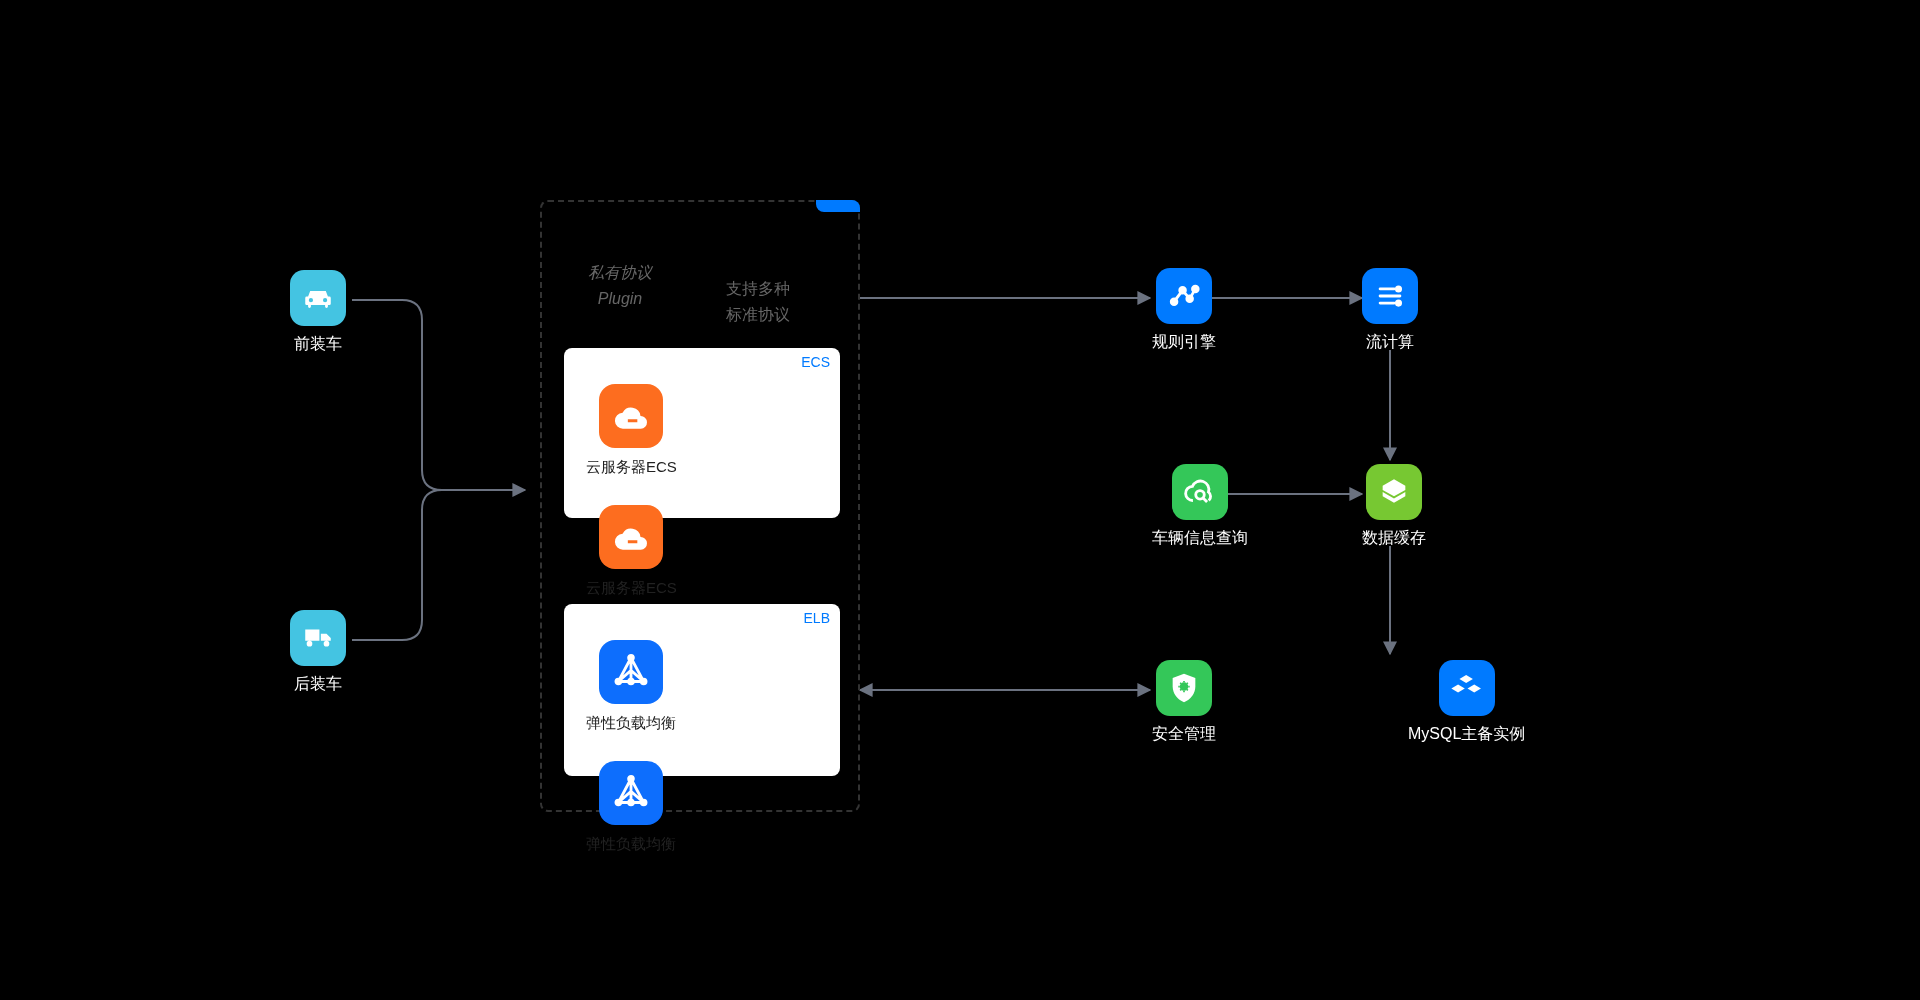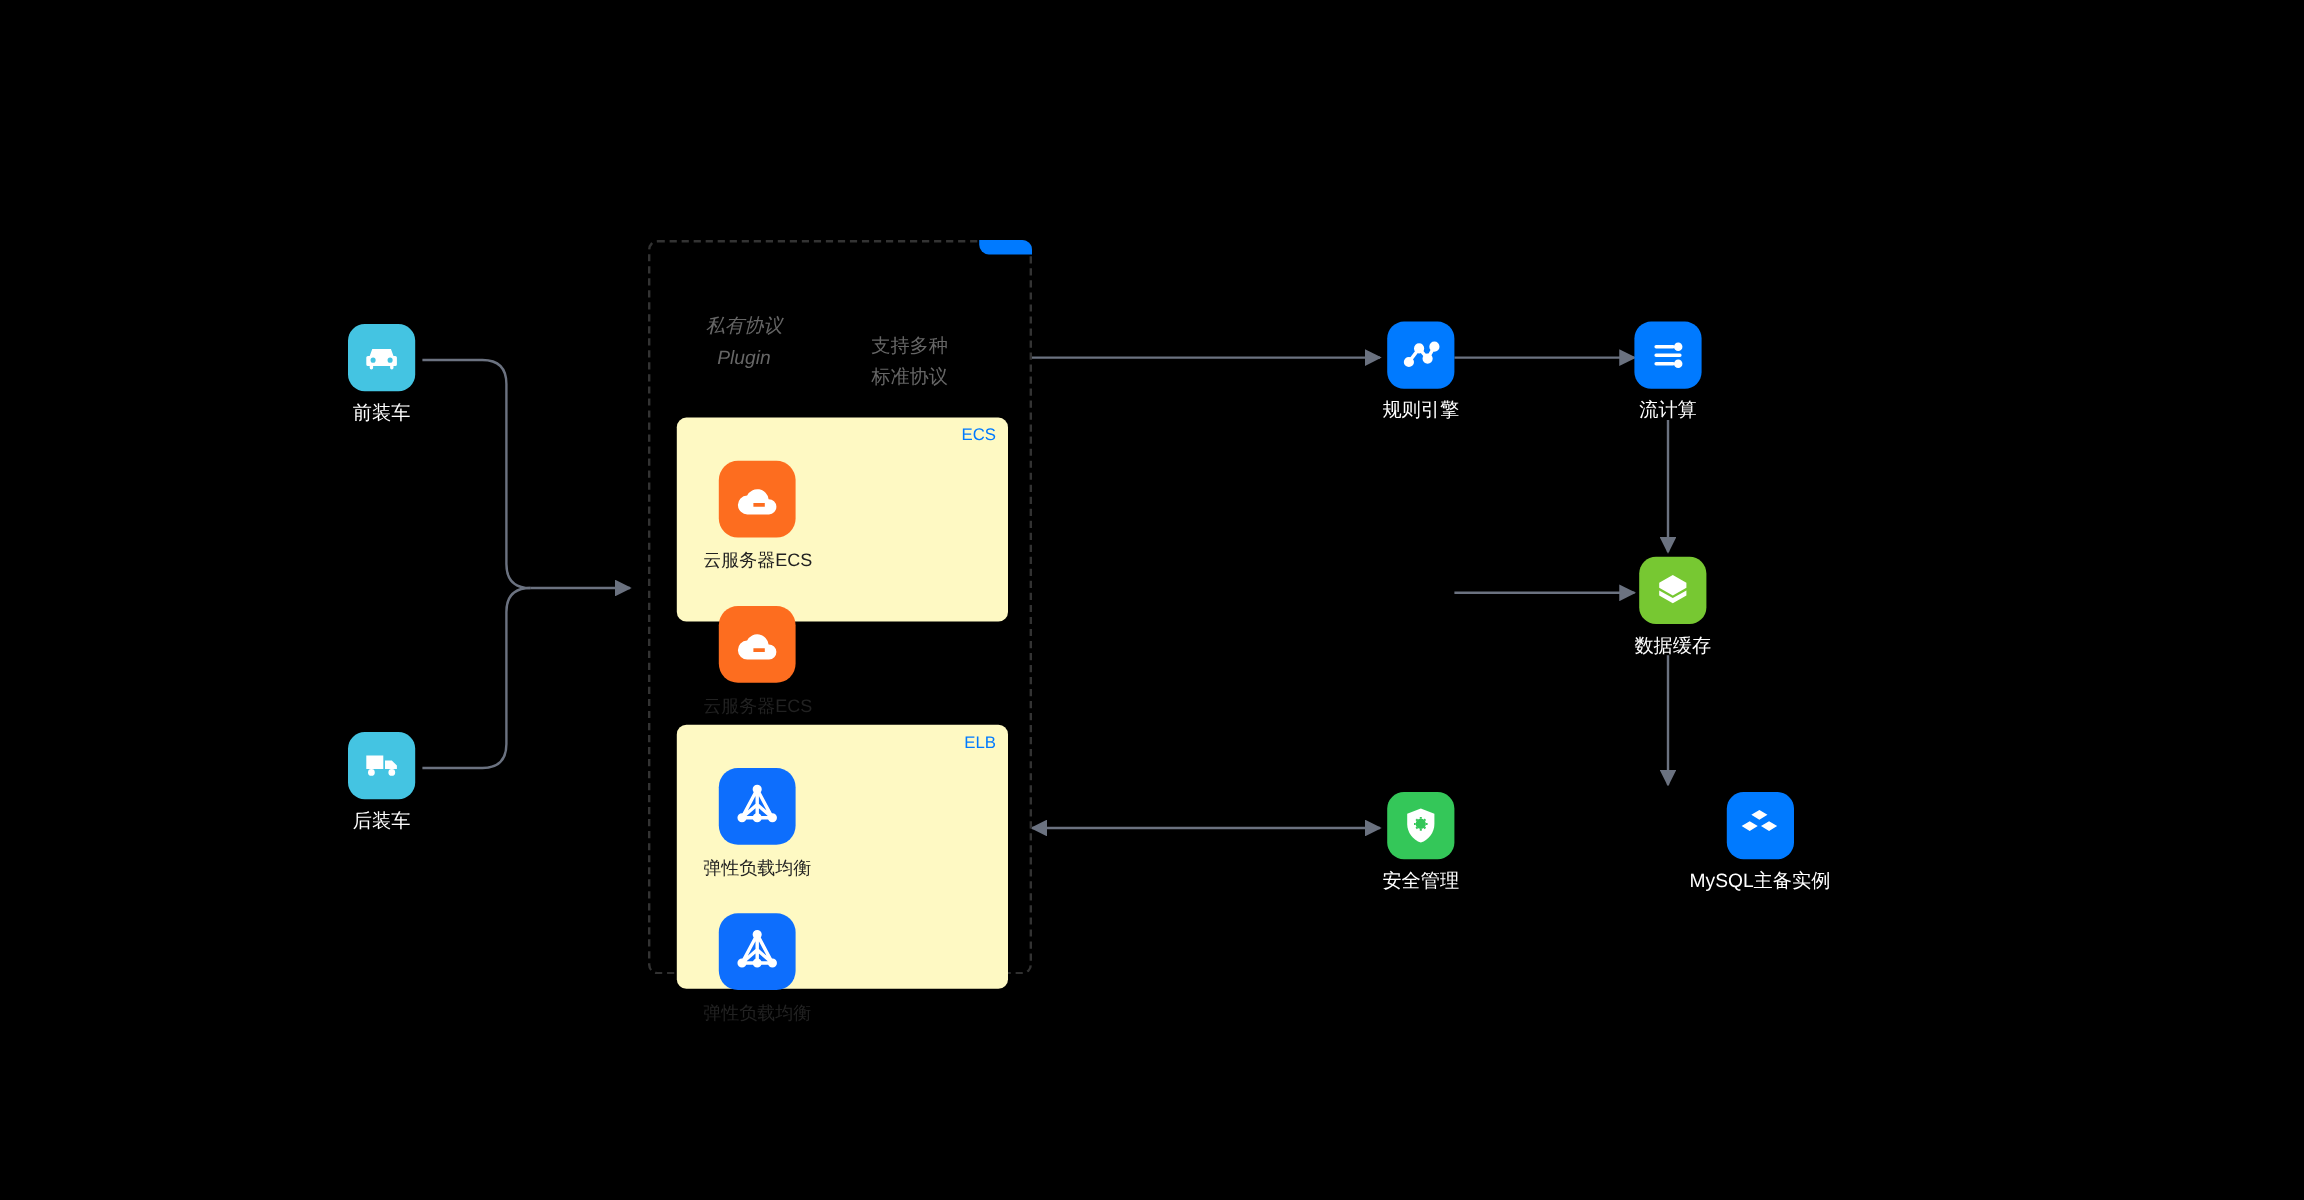--- a/index.html
+++ b/index.html
@@ -12,21 +12,21 @@
   .lbl { color: #fff; font-size: 16px; text-align: center; white-space: nowrap; }
   .cyan { background: #44c4e2; }
   .blue { background: #007aff; }
   .bluedk { background: #0d6efd; }
   .green { background: #34c759; }
   .lgreen { background: #77c832; }
   .orange { background: #fd6d1f; }
   .panel { position: absolute; border: 2px dashed #333; border-radius: 8px; }
   .tab { position: absolute; top: -2px; right: -2px; background: #007aff; color: #fff; font-size: 14px; padding: 6px 22px; border-radius: 0 8px 0 8px; }
   .hdr { position: absolute; color: #666; font-size: 16px; text-align: center; line-height: 1.6; }
-  .card { position: absolute; background: #fef9c3; border-radius: 8px; box-shadow: 0 4px 18px rgba(0,0,0,0.35); }
+  .card { position: absolute; background: #ffffff; border-radius: 8px; box-shadow: 0 4px 18px rgba(0,0,0,0.35); }
   .tag { position: absolute; top: 6px; right: 10px; color: #007aff; font-size: 14px; }
   .pair { position: absolute; display: flex; gap: 28px; flex-direction: column; }
   .svc { display: flex; flex-direction: column; align-items: center; gap: 10px; }
   .svc .sicon { width: 64px; height: 64px; border-radius: 16px; display: flex; align-items: center; justify-content: center; }
   .svc .sicon svg { width: 38px; height: 38px; }
   .svc .slbl { color: #222; font-size: 15px; }
 </style>
 </head>
 <body>
 
@@ -99,21 +99,21 @@
           <div class="sicon orange">
             <svg viewBox="0 0 24 24" fill="#fff">
                 <path d="M18 12a4 4 0 01.2 8H7a5 5 0 01-.3-10A6 6 0 0118 12zm-8 4h6v-2h-6v2z"></path>
               </svg>
           </div>
           <div class="slbl">云服务器ECS</div>
         </div>
       </div>
     </div>
 
-    <div class="card" style="left:22px; top:402px; width:276px; height:220px;">
+    <div class="card" style="left:22px; top:402px; width:276px; height:172px;">
       <div class="tag">ELB</div>
       <div class="pair" style="left:22px; top:36px;">
         <div class="svc">
           <div class="sicon bluedk">
             <svg viewBox="0 0 24 24" fill="none" stroke="#fff" stroke-width="1.8">
                 <path d="M12 3 L4 18 h16 z M12 3 v15 M4 18 L12 11 L20 18"></path>
                 <circle cx="12" cy="3" r="1.5" fill="#fff"></circle>
                 <circle cx="4" cy="18" r="1.5" fill="#fff"></circle>
                 <circle cx="20" cy="18" r="1.5" fill="#fff"></circle>
                 <circle cx="12" cy="18" r="1.5" fill="#fff"></circle>
@@ -154,20 +154,30 @@
     <div class="icon blue">
       <svg viewBox="0 0 24 24" fill="none" stroke="#fff" stroke-width="2" stroke-linecap="round">
           <path d="M5 7h10 M5 12h14 M5 17h10"></path>
           <circle cx="18" cy="7" r="1.5" fill="#fff"></circle>
           <circle cx="18" cy="17" r="1.5" fill="#fff"></circle>
         </svg>
     </div>
     <div class="lbl">流计算</div>
   </div>
 
+  <div class="node" style="left:962px; top:344px;">
+    <div class="icon green">
+      <svg viewBox="0 0 24 24" fill="none" stroke="#fff" stroke-width="2">
+          <path d="M7 18a5 5 0 01-.3-10A6 6 0 0118 12a4 4 0 01.2 6" fill="none"></path>
+          <circle cx="12" cy="14" r="3"></circle>
+          <path d="M14 16l3 3"></path>
+        </svg>
+    </div>
+    <div class="lbl">车辆信息查询</div>
+  </div>
 
   <div class="node" style="left:1172px; top:344px;">
     <div class="icon lgreen">
       <svg viewBox="0 0 24 24" fill="#fff">
           <path d="M12 3l8 4.5v3L12 15 4 10.5v-3L12 3zm-8 9l8 4.5 8-4.5v3L12 19.5 4 15v-3z"></path>
         </svg>
     </div>
     <div class="lbl">数据缓存</div>
   </div>
 

